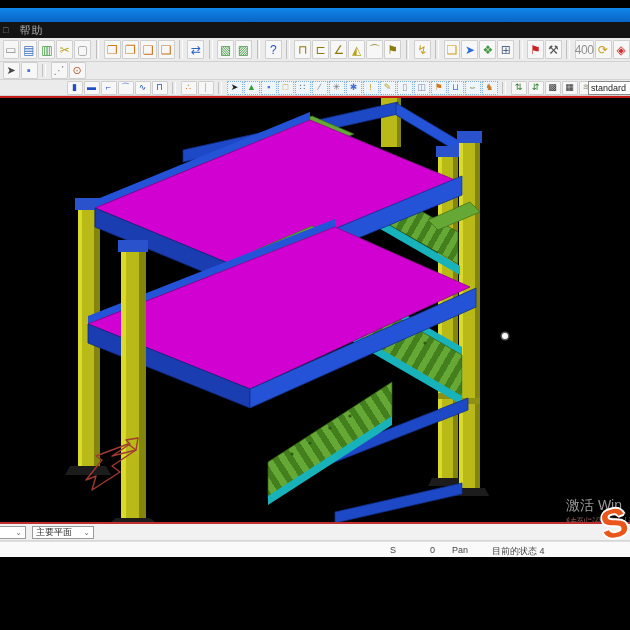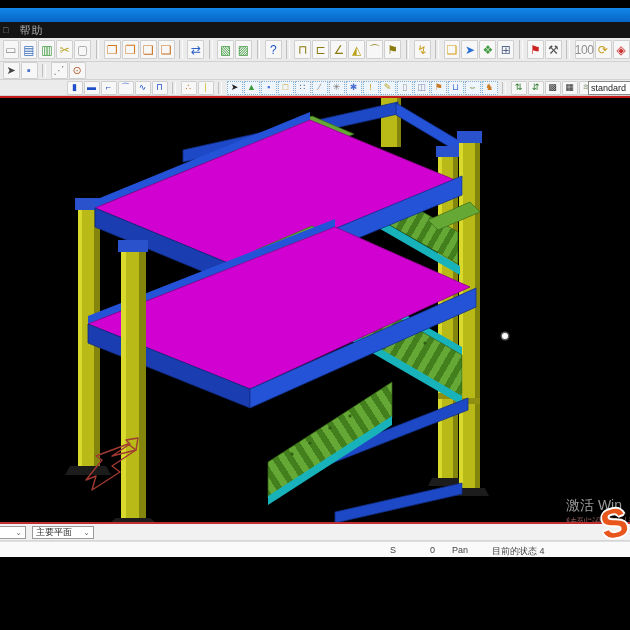--- a/index.html
+++ b/index.html
@@ -102,21 +102,21 @@
     <span class="tb-icon" style="color: rgb(200, 160, 32);">↯</span>
     <span class="tb-sep"></span>
     <span class="tb-icon" style="color: rgb(212, 160, 23);">❏</span>
     <span class="tb-icon" style="color: rgb(42, 111, 212);">➤</span>
     <span class="tb-icon" style="color: rgb(63, 154, 63);">❖</span>
     <span class="tb-icon" style="color: rgb(85, 103, 138);">⊞</span>
     <span class="tb-sep"></span>
     <span class="tb-icon" style="color: rgb(204, 34, 34);">⚑</span>
     <span class="tb-icon" style="color: rgb(85, 85, 85);">⚒</span>
     <span class="tb-sep"></span>
-    <span class="tb-icon tiny" style="color: rgb(144, 144, 144);">100</span>
+    <span class="tb-icon tiny" style="color: rgb(144, 144, 144);">400</span>
     <span class="tb-icon" style="color: rgb(200, 160, 32);">⟳</span>
     <span class="tb-icon" style="color: rgb(204, 51, 51);">◈</span>
   </div>
 <div id="tb2" class="toolbar abs">
     <span class="tb-icon" style="color: rgb(68, 68, 68);">➤</span>
     <span class="tb-icon" style="color: rgb(74, 111, 208);">▪</span>
     <span class="tb-sep"></span>
     <span class="tb-icon" style="color: rgb(136, 136, 136);">⋰</span>
     <span class="tb-icon" style="color: rgb(176, 90, 42);">⊙</span>
   </div>

